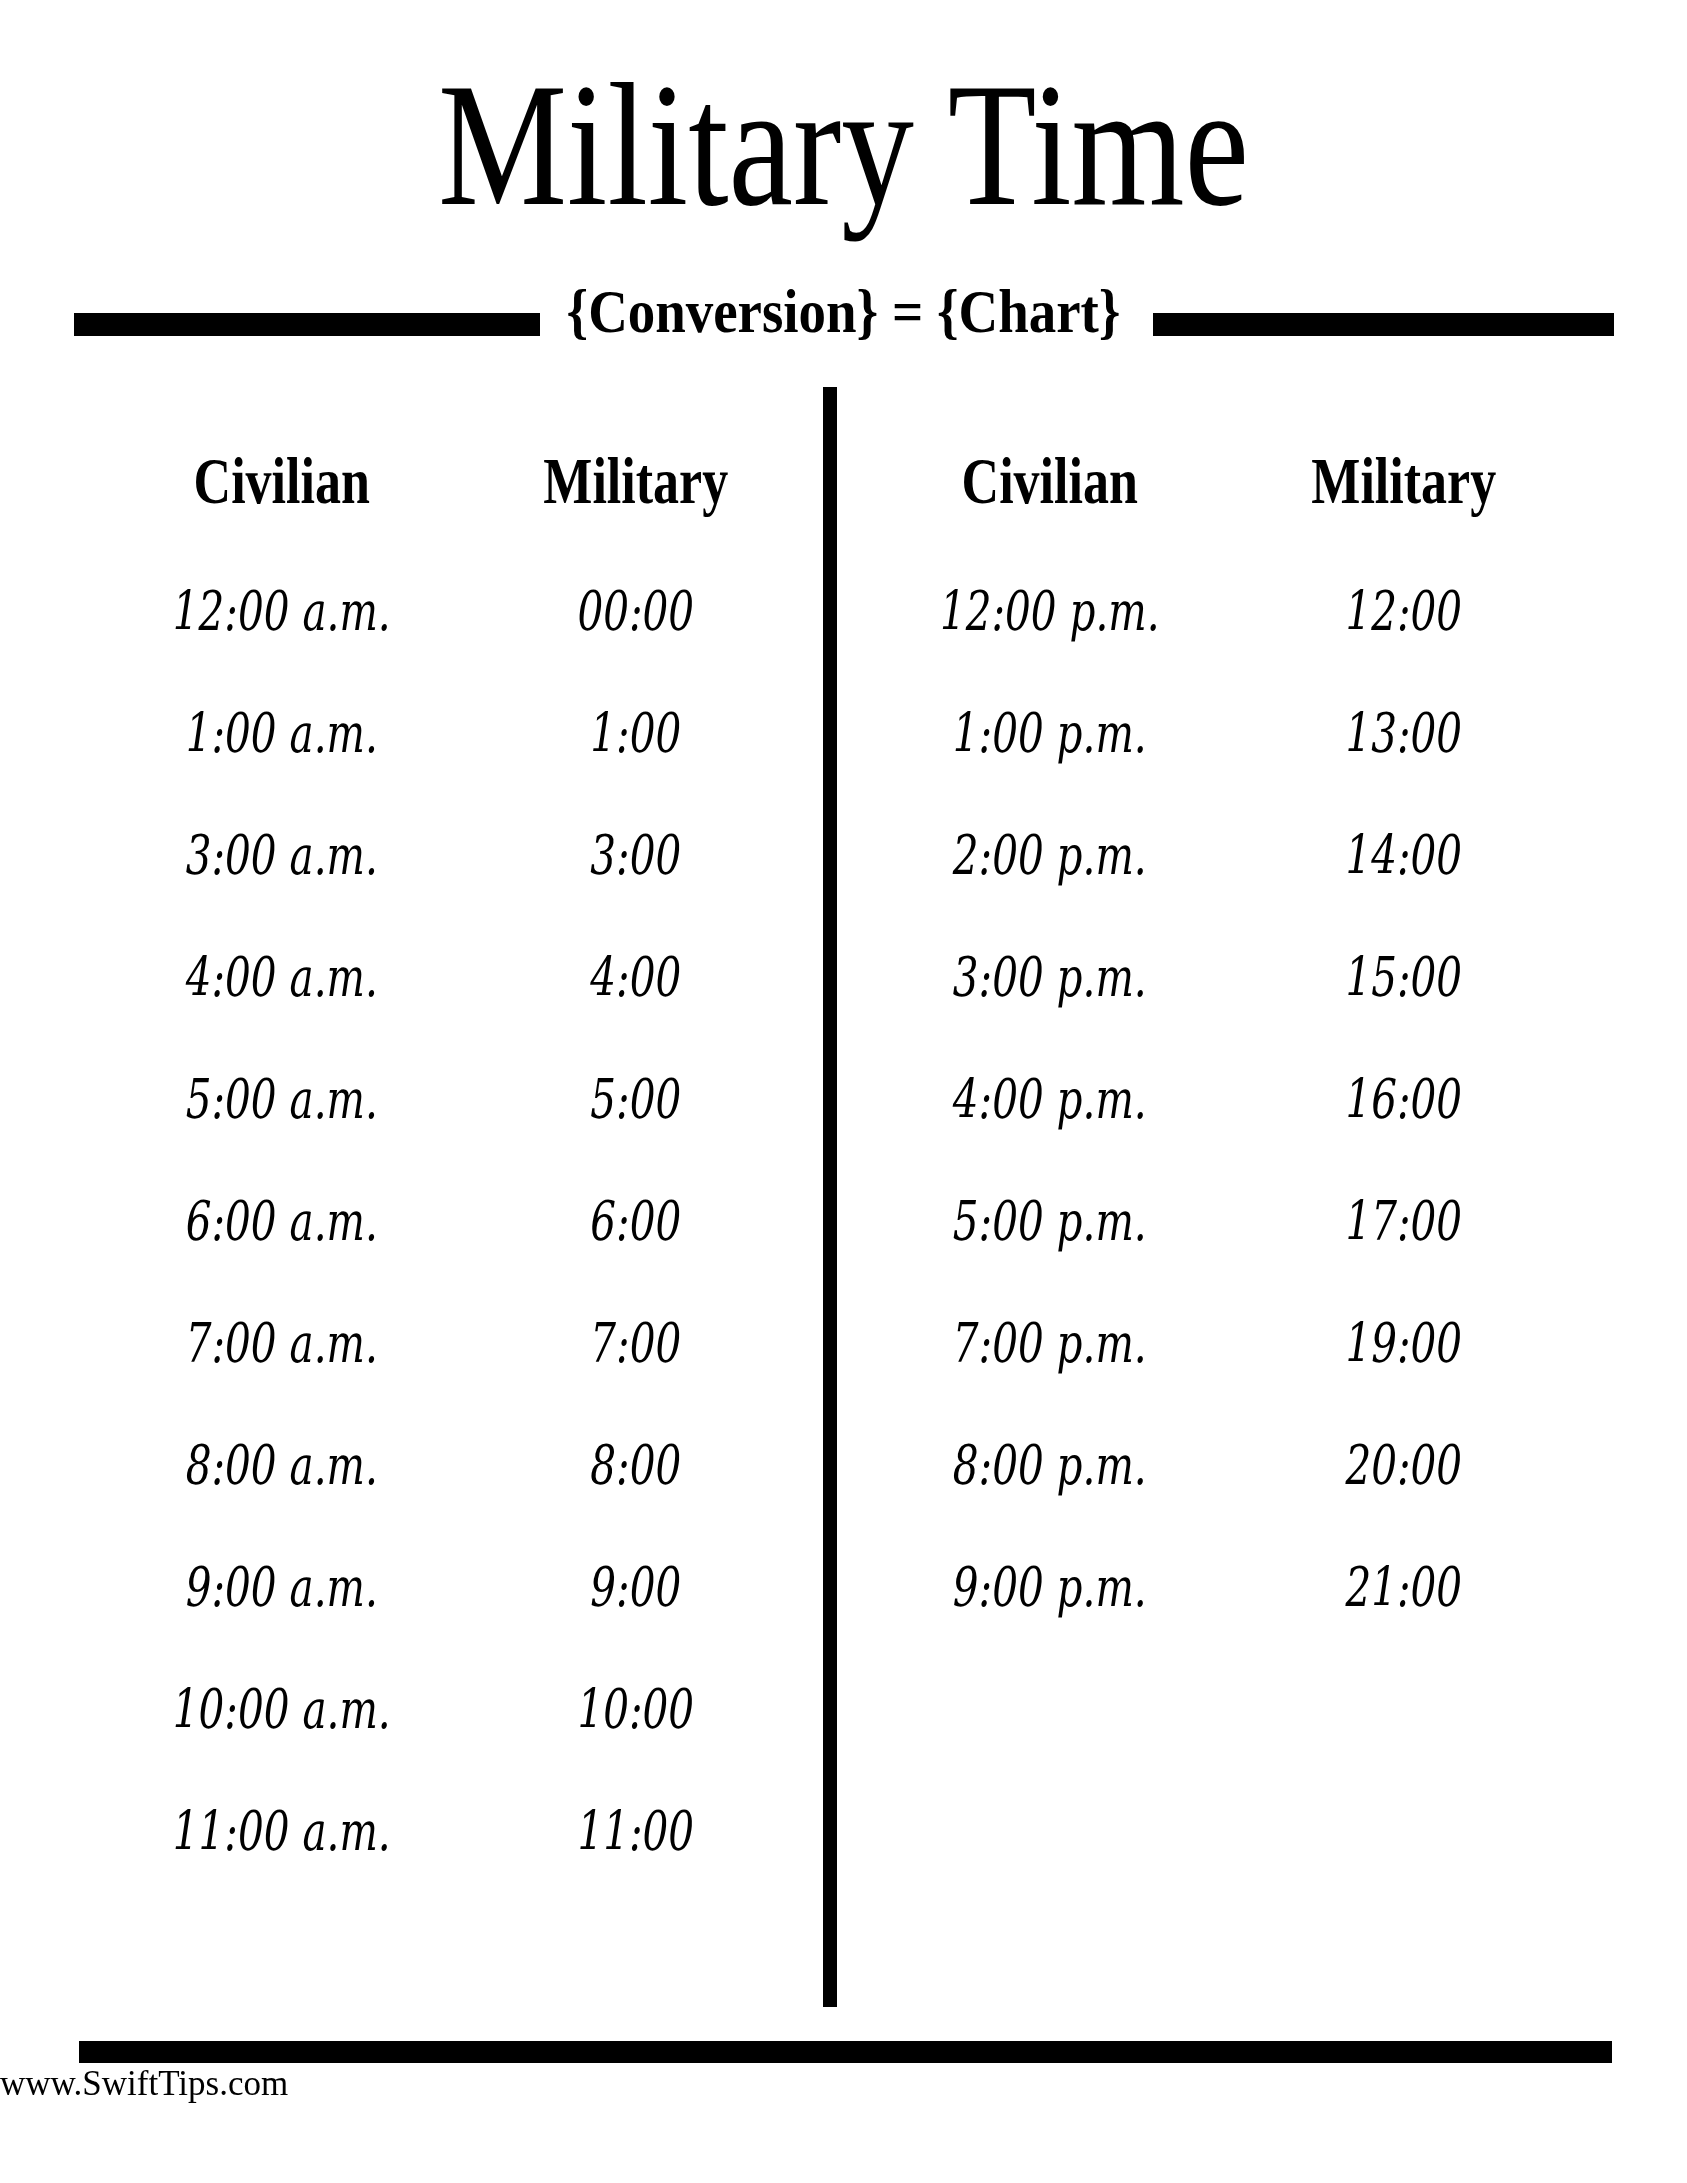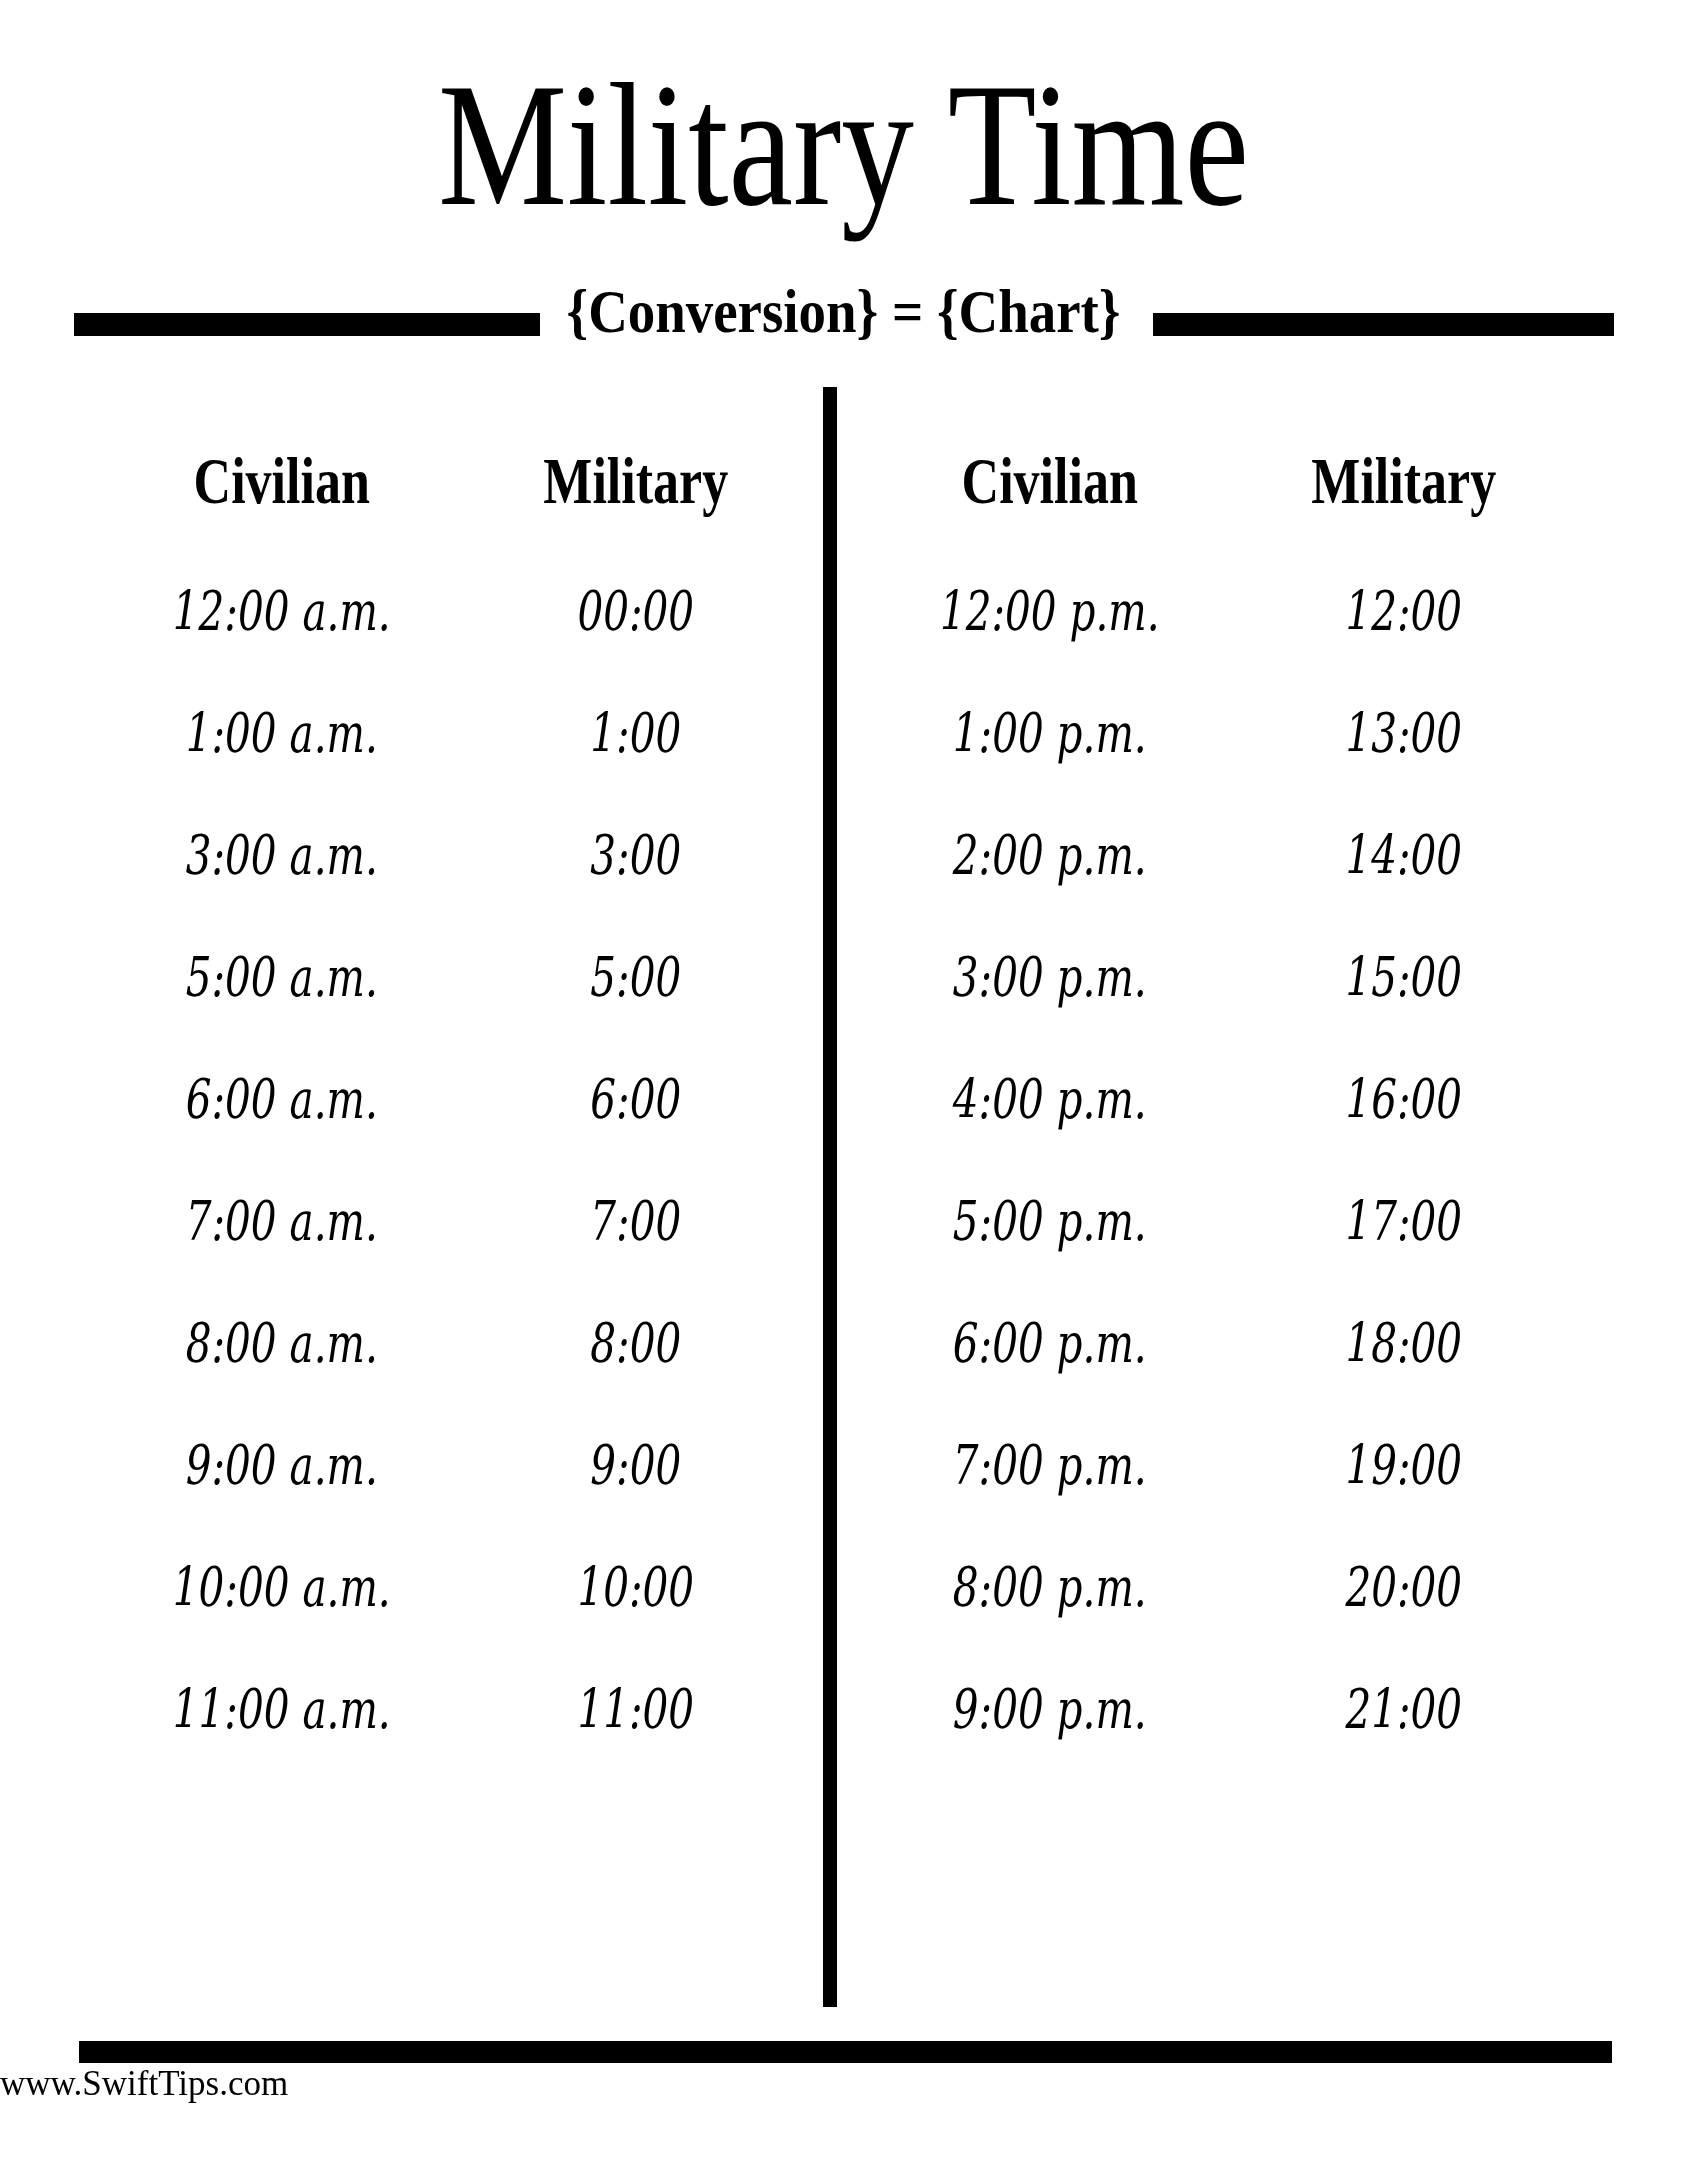--- a/index.html
+++ b/index.html
@@ -100,20 +100,24 @@
           <div class="td">1:00 a.m.</div>
           <div class="td">1:00</div>
         </div>
 
 
         <div class="tr">
           <div class="td">3:00 a.m.</div>
           <div class="td">3:00</div>
         </div>
 
+        <div class="tr">
+          <div class="td">4:00 a.m.</div>
+          <div class="td">4:00</div>
+        </div>
 
         <div class="tr">
           <div class="td">5:00 a.m.</div>
           <div class="td">5:00</div>
         </div>
 
         <div class="tr">
           <div class="td">6:00 a.m.</div>
           <div class="td">6:00</div>
         </div>
@@ -175,24 +179,20 @@
         <div class="tr">
           <div class="td">4:00 p.m.</div>
           <div class="td">16:00</div>
         </div>
 
         <div class="tr">
           <div class="td">5:00 p.m.</div>
           <div class="td">17:00</div>
         </div>
 
-        <div class="tr">
-          <div class="td">6:00 p.m.</div>
-          <div class="td">18:00</div>
-        </div>
 
         <div class="tr">
           <div class="td">7:00 p.m.</div>
           <div class="td">19:00</div>
         </div>
 
         <div class="tr">
           <div class="td">8:00 p.m.</div>
           <div class="td">20:00</div>
         </div>

